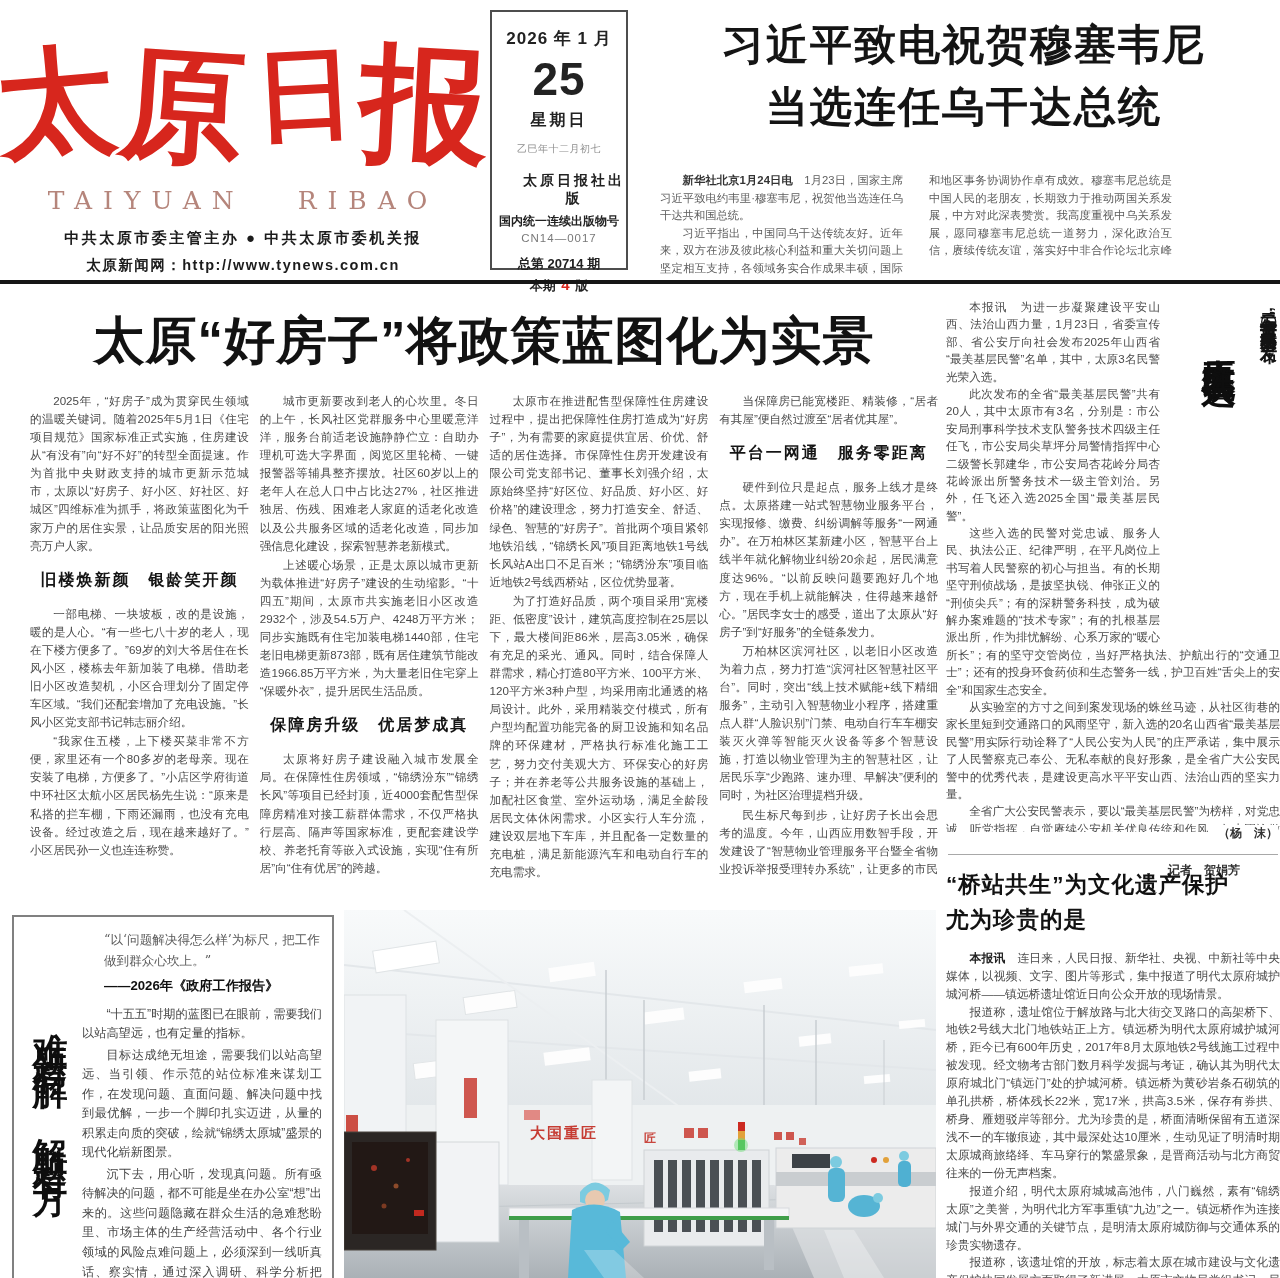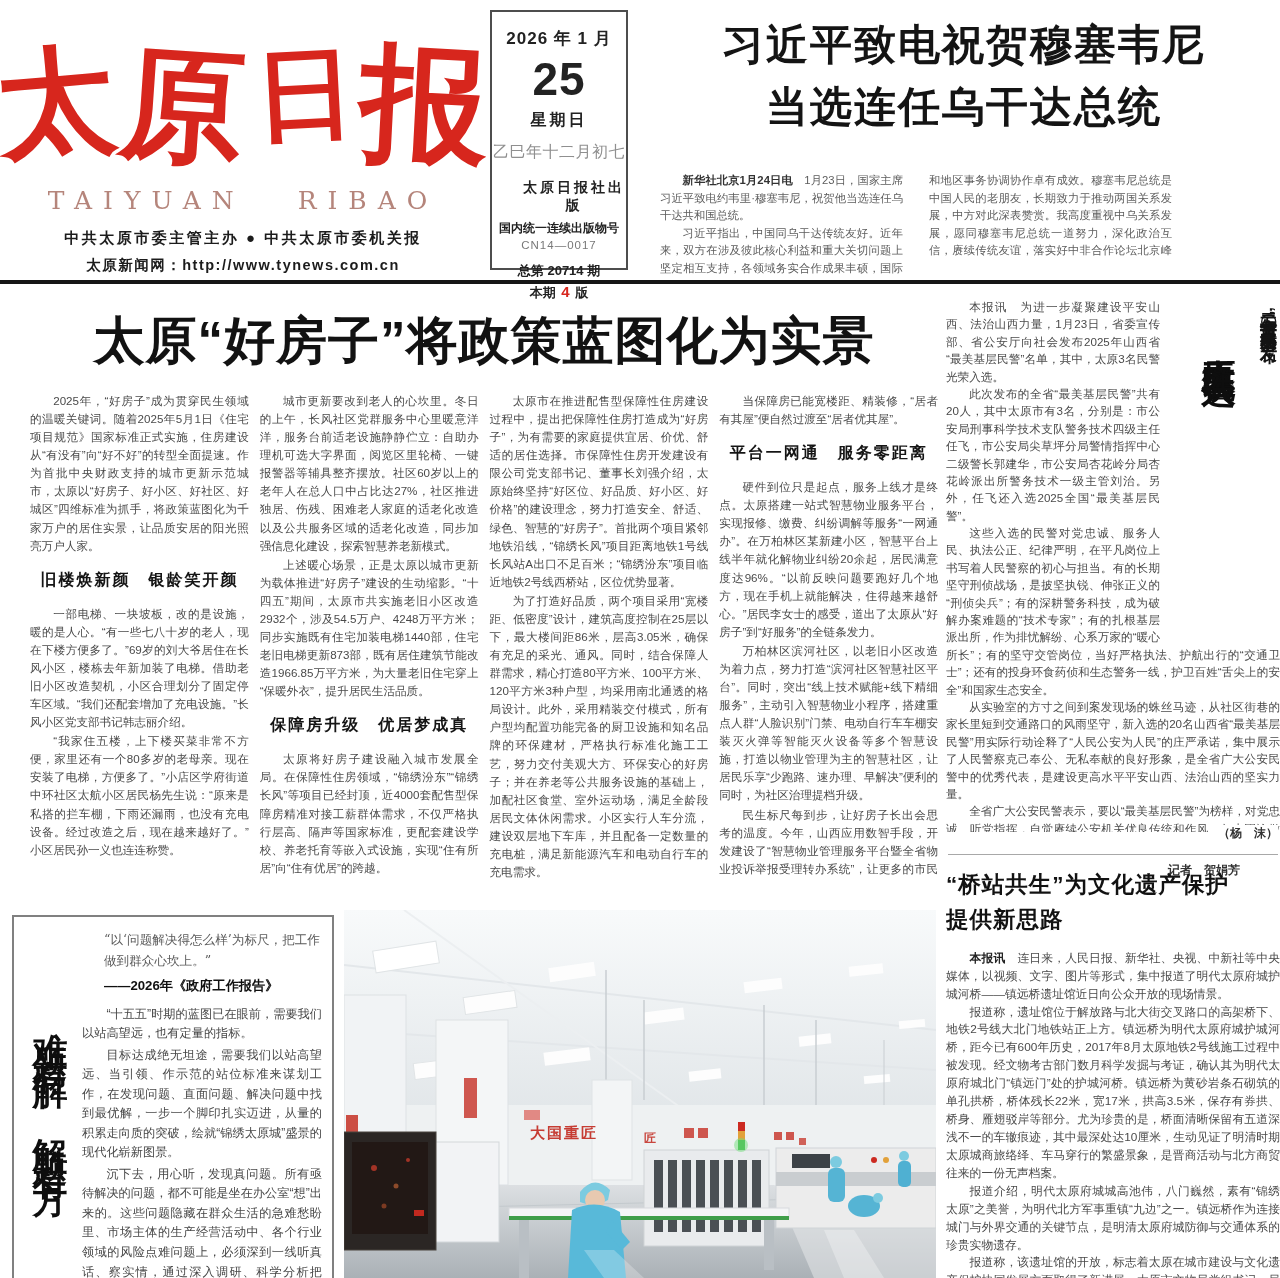--- a/index.html
+++ b/index.html
@@ -20,21 +20,21 @@
   .org-line{position:absolute;left:18px;top:229px;width:450px;text-align:center;
             font-size:15px;font-weight:700;letter-spacing:2.5px;color:#1c1c1c;}
   .site-line{position:absolute;left:18px;top:256px;width:450px;text-align:center;
              font-size:14.5px;font-weight:700;letter-spacing:1.5px;color:#1c1c1c;}
   
   .date-box{position:absolute;left:490px;top:10px;width:138px;height:260px;box-sizing:border-box;
             border:2px solid #4d4d4d;text-align:center;}
   .db-date{margin-top:15px;font-size:17px;font-weight:700;letter-spacing:1px;}
   .db-day{font-size:46px;font-weight:700;margin-top:2px;letter-spacing:1px;}
   .db-weekday{font-size:16px;font-weight:700;letter-spacing:3px;margin-top:4px;}
-  .db-lunar{font-size:16px;color:#8f8f8f;margin-top:11px;letter-spacing:0.5px;}
+  .db-lunar{font-size:10px;color:#8f8f8f;margin-top:11px;letter-spacing:0.5px;}
   .db-pub{font-size:14px;font-weight:600;letter-spacing:3px;margin-top:16px;padding-left:30px;}
   .db-issn1{font-size:12px;font-weight:700;margin-top:5px;}
   .db-issn2{font-size:11.5px;color:#787878;margin-top:2px;letter-spacing:1px;}
   .db-issue{font-size:13px;font-weight:600;margin-top:11px;}
   .db-edition{font-size:13px;font-weight:600;margin-top:3px;}
   .db-edition .red{color:#d7261d;font-weight:800;font-size:15px;padding:0 2px;}
   
   .tr-headline{position:absolute;left:648px;top:14px;width:632px;text-align:center;
                font-size:42px;font-weight:900;letter-spacing:2px;line-height:1.48;color:#141414;}
   .tr-body{position:absolute;left:660px;top:172px;width:512px;height:106px;overflow:hidden;
@@ -168,21 +168,21 @@
     <div class="art1-title vert">太原三名民警入选</div>
     <div class="art1-kicker vert">二〇二五年全省“最美基层民警”发布</div>
     <div class="art1-byline">（杨　沫）</div>
   </div>
 
   <div class="art-rule"></div>
 
   <div class="art2">
     <div class="art2-headline">
       <div>“桥站共生”为文化遗产保护</div>
-      <div>提供新思路</div>
+      <div>尤为珍贵的是</div>
     </div>
     <div class="art2-body">
       <p><b>本报讯</b><span>　连日来，人民日报、新华社、央视、中新社等中央媒体，以视频、文字、图片等形式，集中报道了明代太原府城护城河桥——镇远桥遗址馆近日向公众开放的现场情景。</span></p>
       <p>报道称，遗址馆位于解放路与北大街交叉路口的高架桥下、地铁2号线大北门地铁站正上方。镇远桥为明代太原府城护城河桥，距今已有600年历史，2017年8月太原地铁2号线施工过程中被发现。经文物考古部门数月科学发掘与考证，确认其为明代太原府城北门“镇远门”处的护城河桥。镇远桥为黄砂岩条石砌筑的单孔拱桥，桥体残长22米，宽17米，拱高3.5米，保存有券拱、桥身、雁翅驳岸等部分。尤为珍贵的是，桥面清晰保留有五道深浅不一的车辙痕迹，其中最深处达10厘米，生动见证了明清时期太原城商旅络绎、车马穿行的繁盛景象，是晋商活动与北方商贸往来的一份无声档案。</p>
       <p>报道介绍，明代太原府城城高池伟，八门巍然，素有“锦绣太原”之美誉，为明代北方军事重镇“九边”之一。镇远桥作为连接城门与外界交通的关键节点，是明清太原府城防御与交通体系的珍贵实物遗存。</p>
       <p>报道称，该遗址馆的开放，标志着太原在城市建设与文化遗产保护协同发展方面取得了新进展。太原市文物局党组书记、局长刘玉伟表示，太原市在城市建设快速发展进程中如何处理好文化遗产的保护工作，“桥站共生”提供了一种思路。</p>
     </div>
   </div>
 
   <div class="combox">

